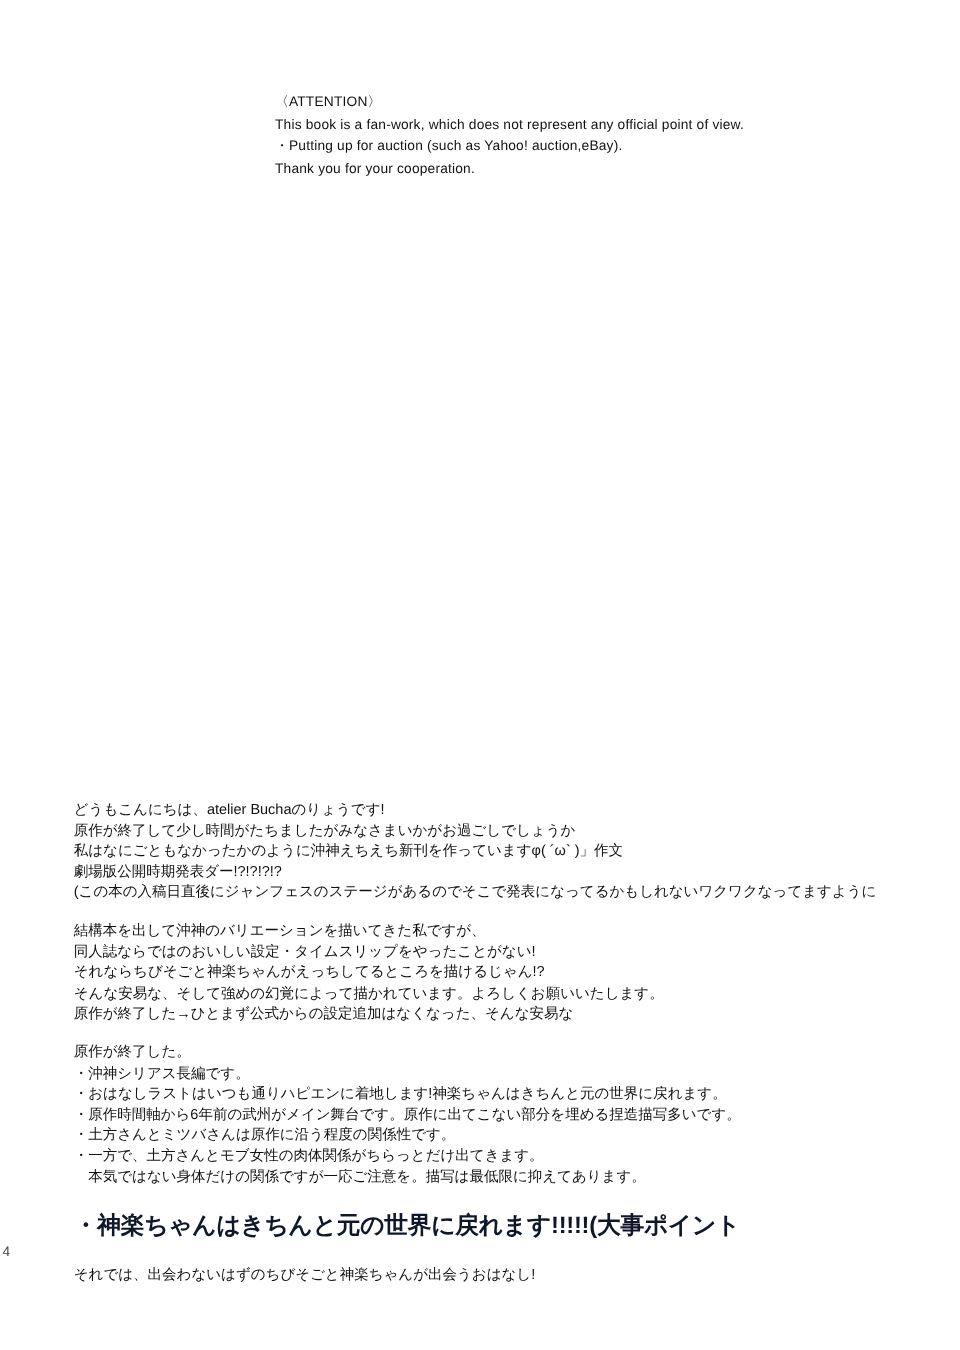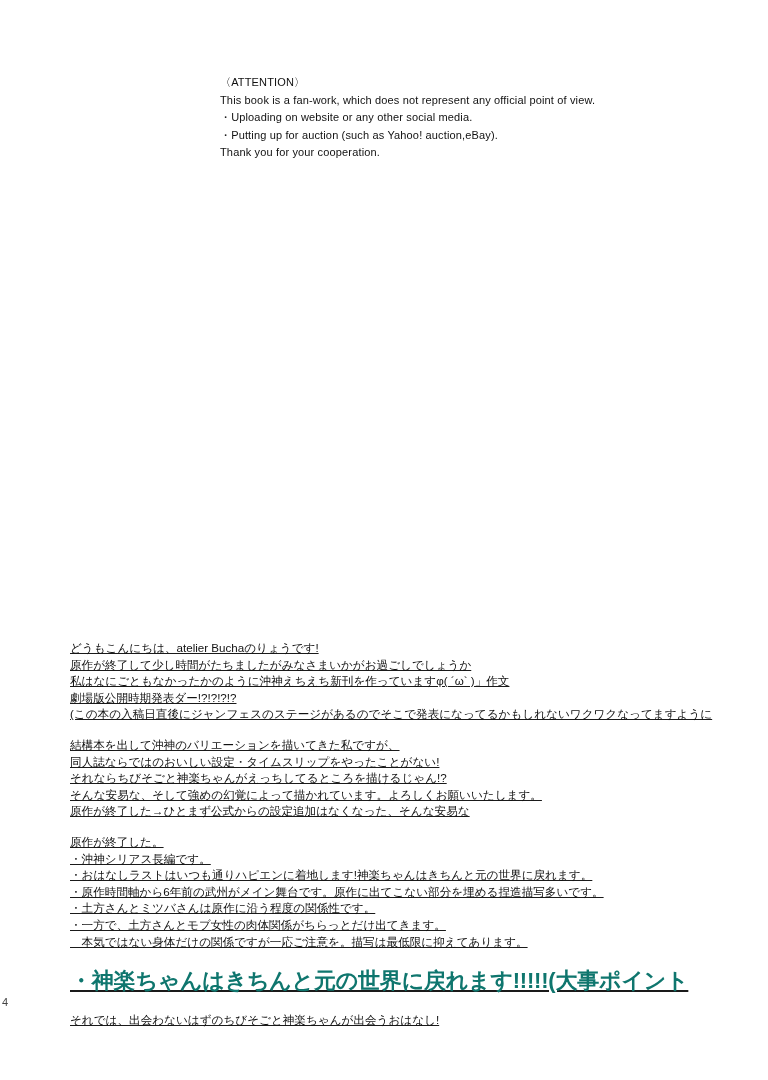--- a/index.html
+++ b/index.html
@@ -32,47 +32,46 @@
     font-size: 11px;
     line-height: 17.5px;
     letter-spacing: 0.15px;
     color: #111111;
     white-space: pre;
   }
 
   
   .afterword {
     position: absolute;
-    left: 70px;
+    left: 59px;
     top: 640px;
     width: 660px;
-    text-decoration: underline;
   }
   .jp {
     font-size: 11.6px;
     line-height: 16.6px;
     color: #111111;
     white-space: pre;
   }
   .para {
     margin: 0 0 14px 0;
   }
   .para:last-child {
     margin-bottom: 0;
   }
   .para .jp:last-child {
     margin-bottom: 0;
   }
   .spacer-sm { height: 6px; }
 
   .highlight {
-    font-size: 22px;
+    font-size: 19px;
     font-weight: bold;
     line-height: 22px;
-    color: #0f766e;
+    color: #0f172a;
     white-space: pre;
     letter-spacing: -0.2px;
   }
 
   
   .page-number {
     position: absolute;
     left: 2px;
     top: 996px;
     font-size: 11px;
@@ -80,21 +79,20 @@
   }
 </style>
 </head>
 <body>
 
 <div class="page">
 
   <div class="attention">
     <div class="line">〈ATTENTION〉</div>
     <div class="line">This book is a fan-work, which does not represent any official point of view.</div>
-    <div class="line">・Uploading on website or any other social media.</div>
     <div class="line">・Putting up for auction (such as Yahoo! auction,eBay).</div>
     <div class="line">Thank you for your cooperation.</div>
   </div>
 
   <div class="afterword">
 
     <div class="para">
       <div class="jp">どうもこんにちは、atelier Buchaのりょうです!</div>
       <div class="jp">原作が終了して少し時間がたちましたがみなさまいかがお過ごしでしょうか</div>
       <div class="jp">私はなにごともなかったかのように沖神えちえち新刊を作っていますφ( ´ω` )」作文</div>

